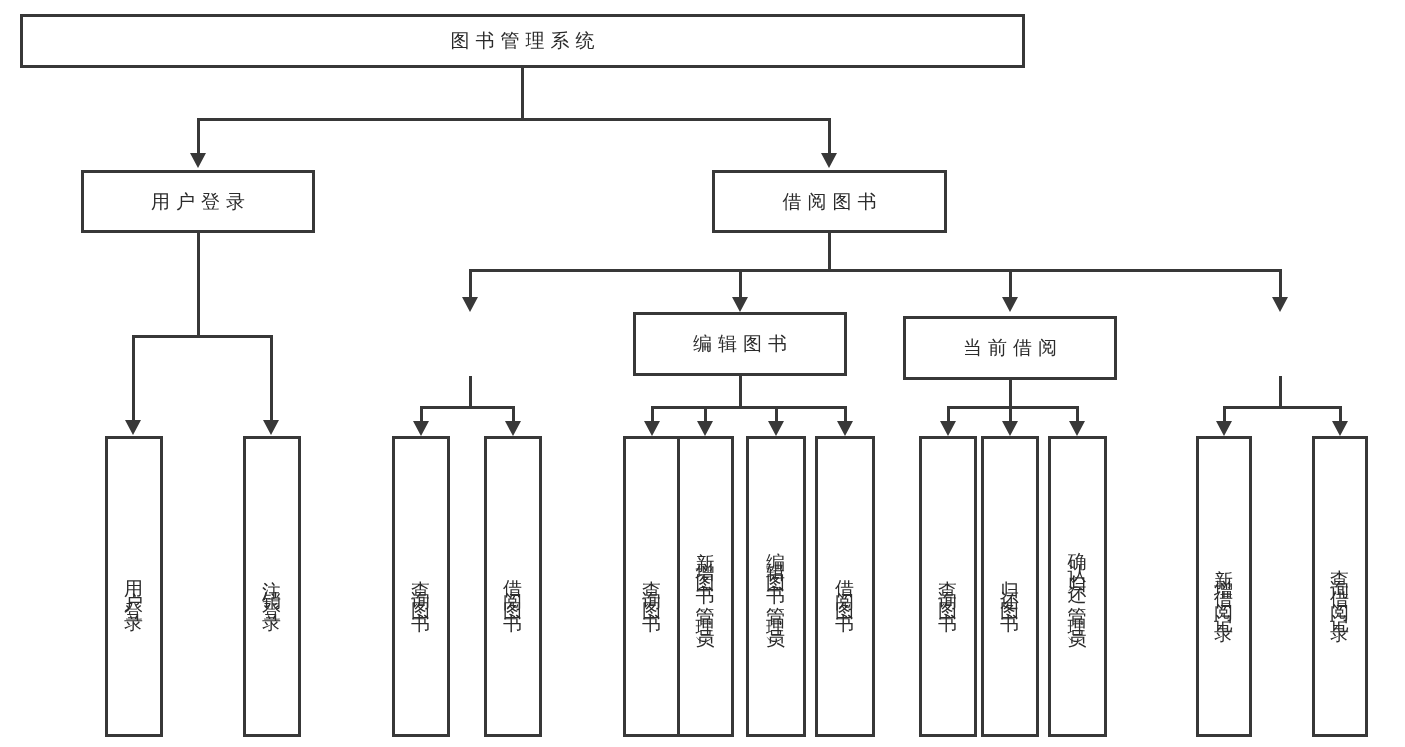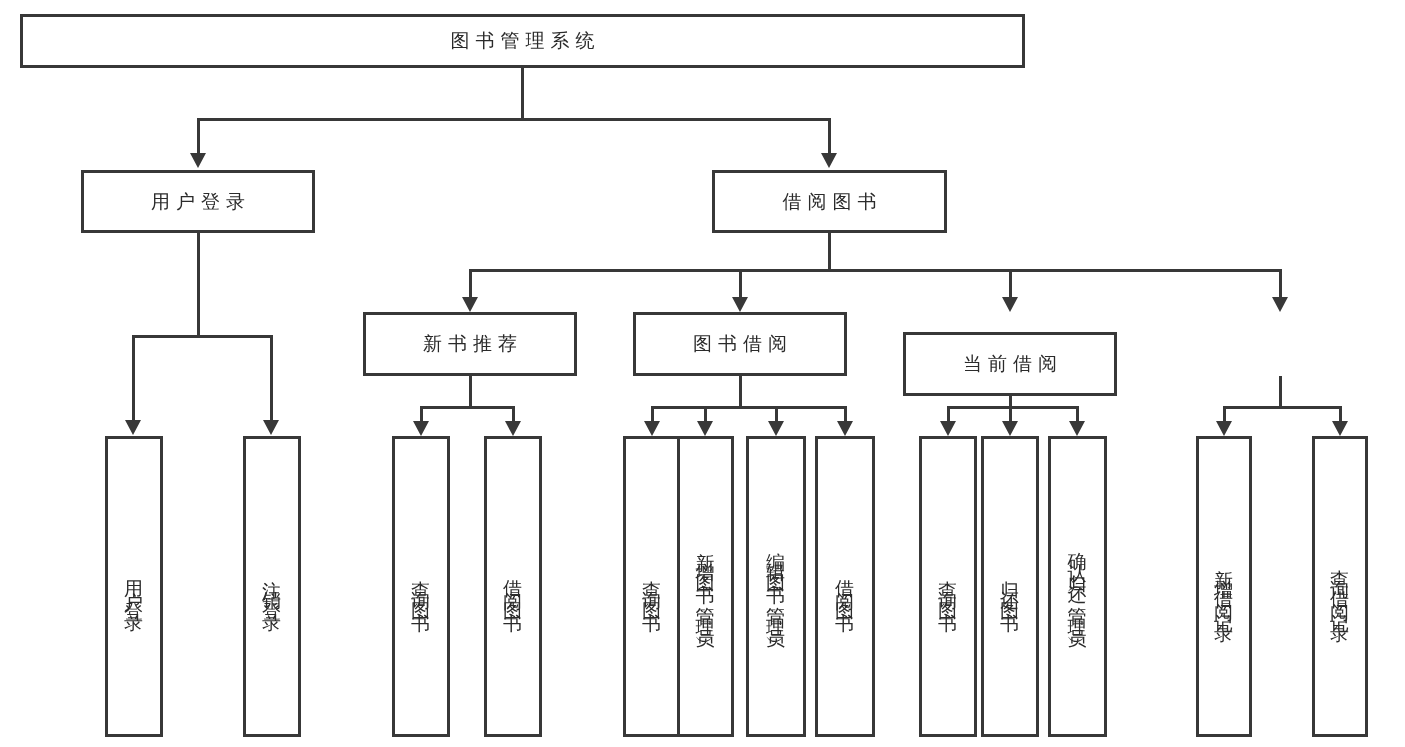--- a/index.html
+++ b/index.html
@@ -77,27 +77,24 @@
   <div class="hl" style="left:469px;top:269px;width:813px;"></div>
   <div class="vl" style="left:469px;top:269px;height:29px;"></div>
   <div class="ar" style="left:462px;top:297px;"></div>
   <div class="vl" style="left:739px;top:269px;height:29px;"></div>
   <div class="ar" style="left:732px;top:297px;"></div>
   <div class="vl" style="left:1009px;top:269px;height:29px;"></div>
   <div class="ar" style="left:1002px;top:297px;"></div>
   <div class="vl" style="left:1279px;top:269px;height:29px;"></div>
   <div class="ar" style="left:1272px;top:297px;"></div>
 
-  <div class="box" style="left:363px;top:312px;width:214px;height:64px;">
-    <span>新书推荐</span>
+  <div class="box" style="left:633px;top:312px;width:214px;height:64px;">
+    <span>编辑图书</span>
   </div>
-  <div class="box" style="left:633px;top:312px;width:214px;height:64px;">
-    <span>图书借阅</span>
-  </div>
-  <div class="box" style="left:903px;top:332px;width:214px;height:64px;">
+  <div class="box" style="left:903px;top:316px;width:214px;height:64px;">
     <span>当前借阅</span>
   </div>
 
   <div class="vl" style="left:469px;top:376px;height:30px;"></div>
   <div class="hl" style="left:420px;top:406px;width:95px;"></div>
   <div class="vl" style="left:420px;top:406px;height:16px;"></div>
   <div class="ar" style="left:413px;top:421px;"></div>
   <div class="vl" style="left:512px;top:406px;height:16px;"></div>
   <div class="ar" style="left:505px;top:421px;"></div>
 

